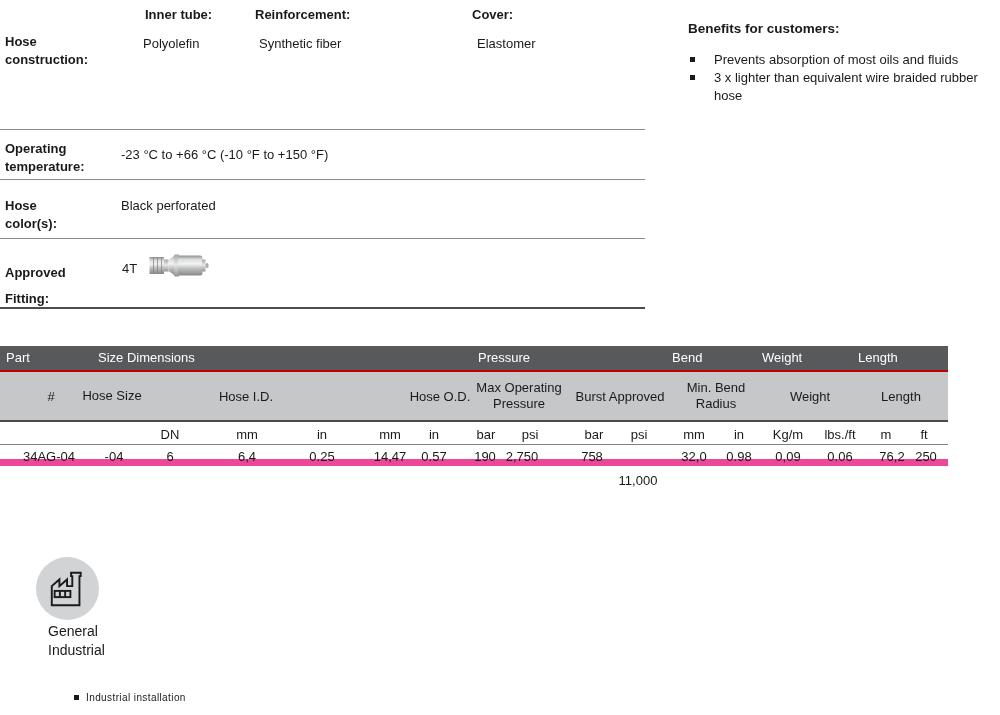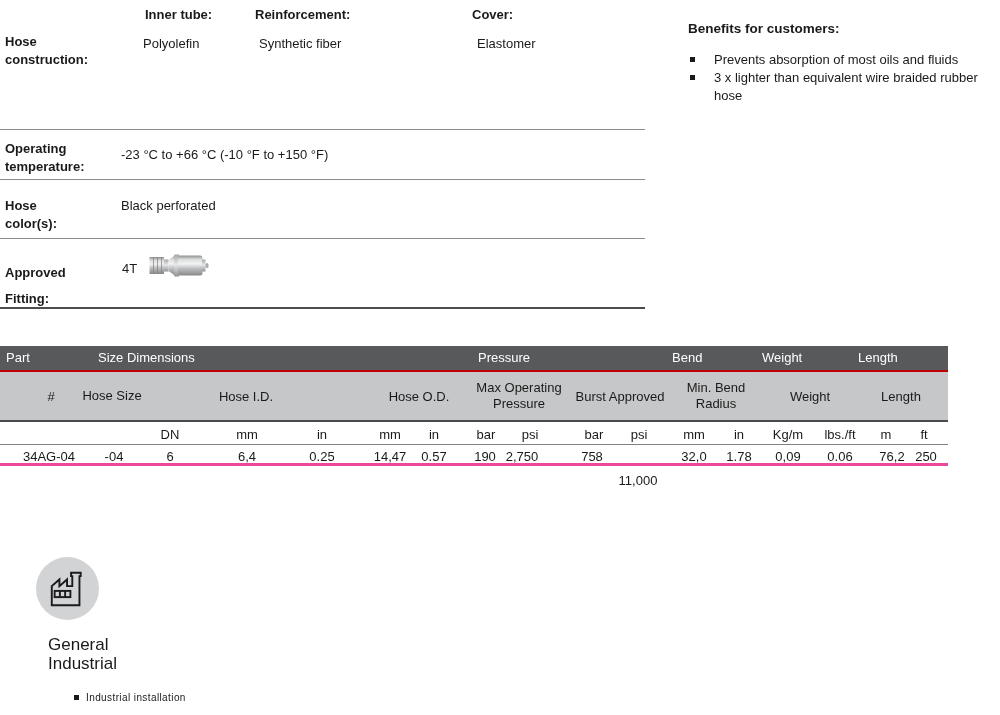--- a/index.html
+++ b/index.html
@@ -35,26 +35,26 @@
   #benefits-list li::before{content:"";position:absolute;left:2px;top:6px;width:4.5px;height:4.5px;background:var(--text);}
 
   
   .t-bar{position:absolute;left:0;top:346px;width:948px;height:24px;background:var(--table-bar-bg);color:var(--table-bar-text);}
   .t-bar span{position:absolute;top:4px;white-space:nowrap;}
   .t-red{position:absolute;left:0;top:370px;width:948px;height:2px;background:var(--accent-red);}
   .t-sub{position:absolute;left:0;top:372px;width:948px;height:50px;background:var(--table-subheader-bg);border-bottom:2px solid #4a4b4d;}
   .t-sub .cw, .t-sub .c{top:50%;transform:translate(-50%,-50%);}
   .t-units{position:absolute;left:0;top:424px;width:948px;height:21px;border-bottom:1px solid #808285;}
   .t-units .c{top:3px;}
-  .t-data{position:absolute;left:0;top:446px;width:948px;height:20px;border-bottom:3px solid #ec4899;}
+  .t-data{position:absolute;left:0;top:446px;width:948px;height:20px;border-bottom:7px solid #ec4899;}
   .t-data .c{top:3px;}
 
   
   #app-circle{position:absolute;left:36px;top:557px;width:63px;height:63px;border-radius:50%;background:var(--circle-bg);display:flex;align-items:center;justify-content:center;}
-  #app-name{position:absolute;left:48px;top:635px;width:80px;font-size:17px;line-height:19px;}
+  #app-name{position:absolute;left:48px;top:622px;width:80px;font-size:14px;line-height:19px;}
   #app-list{position:absolute;left:74px;top:689px;list-style:none;}
   #app-list li{position:relative;padding-left:12px;font-size:10px;letter-spacing:0.4px;line-height:17px;}
   #app-list li::before{content:"";position:absolute;left:0;top:6px;width:4.5px;height:4.5px;background:var(--text);}
 </style>
 </head>
 <body>
 
 <div id="page">
 
   <div class="lbl" style="left:5px;top:33px;">Hose construction:</div>
@@ -119,21 +119,21 @@
     <span style="left:672px;">Bend</span>
     <span style="left:762px;">Weight</span>
     <span style="left:858px;">Length</span>
   </div>
   <div class="t-red"></div>
 
   <div class="t-sub">
     <span class="c" style="left:51px;">#</span>
     <span class="cw" style="left:112px;width:60px;">Hose Size</span>
     <span class="c" style="left:246px;">Hose I.D.</span>
-    <span class="c" style="left:405px;padding-left:28px;">Hose O.D.</span>
+    <span class="c" style="left:426px;padding-left:28px;">Hose O.D.</span>
     <span class="cw" style="left:519px;width:108px;">Max Operating Pressure</span>
     <span class="c" style="left:620px;">Burst Approved</span>
     <span class="cw" style="left:716px;width:74px;">Min. Bend Radius</span>
     <span class="c" style="left:810px;">Weight</span>
     <span class="c" style="left:901px;">Length</span>
   </div>
 
   <div class="t-units">
     <span class="c" style="left:170px;">DN</span>
     <span class="c" style="left:247px;">mm</span>
@@ -158,21 +158,21 @@
     <span class="c" style="left:170px;">6</span>
     <span class="c" style="left:247px;">6,4</span>
     <span class="c" style="left:322px;">0.25</span>
     <span class="c" style="left:390px;">14,47</span>
     <span class="c" style="left:434px;">0.57</span>
     <span class="c" style="left:485px;">190</span>
     <span class="c" style="left:510px;margin-left:12px;">2,750</span>
     <span class="c" style="left:592px;">758</span>
     <span class="c" style="left:638px;margin-top:24px;">11,000</span>
     <span class="c" style="left:694px;">32,0</span>
-    <span class="c" style="left:739px;">1.78</span>
+    <span class="c" style="left:739px;">0.98</span>
     <span class="c" style="left:788px;">0,09</span>
     <span class="c" style="left:840px;">0.06</span>
     <span class="c" style="left:892px;">76,2</span>
     <span class="c" style="left:926px;">250</span>
   </div>
 
   <div id="app-circle">
     <svg width="42" height="40" viewBox="0 0 44 40">
       <g fill="none" stroke="#1b1b1b" stroke-width="2" stroke-linejoin="miter">
         <path d="M5,37 V17 L13,10 V17 L21,10 V17 H26.5 V6.5 H25.2 V3 H35.3 V6.5 H34 V37 Z"></path>

